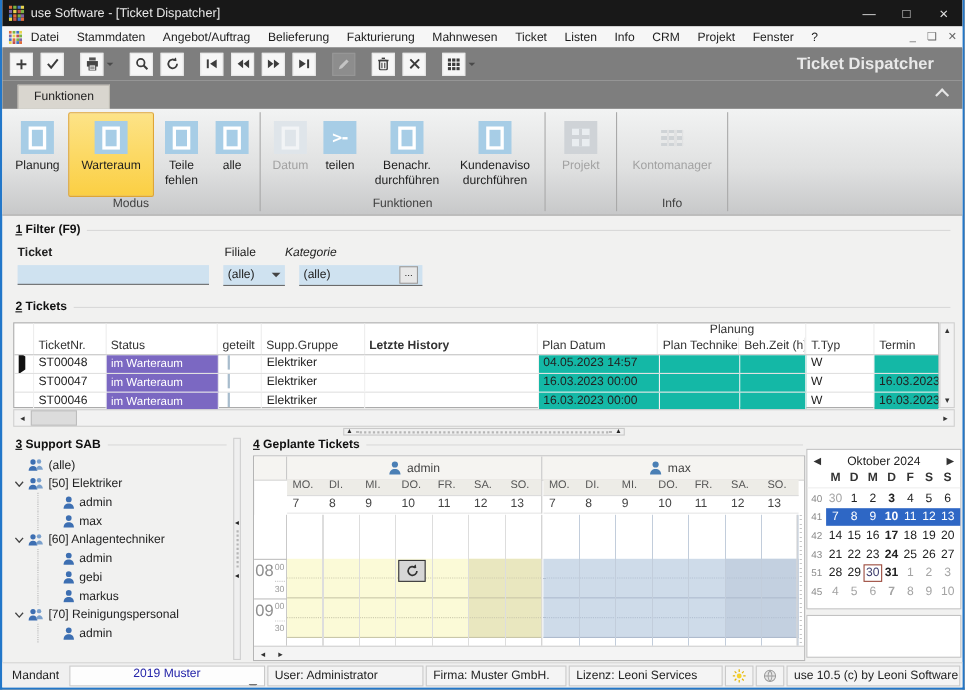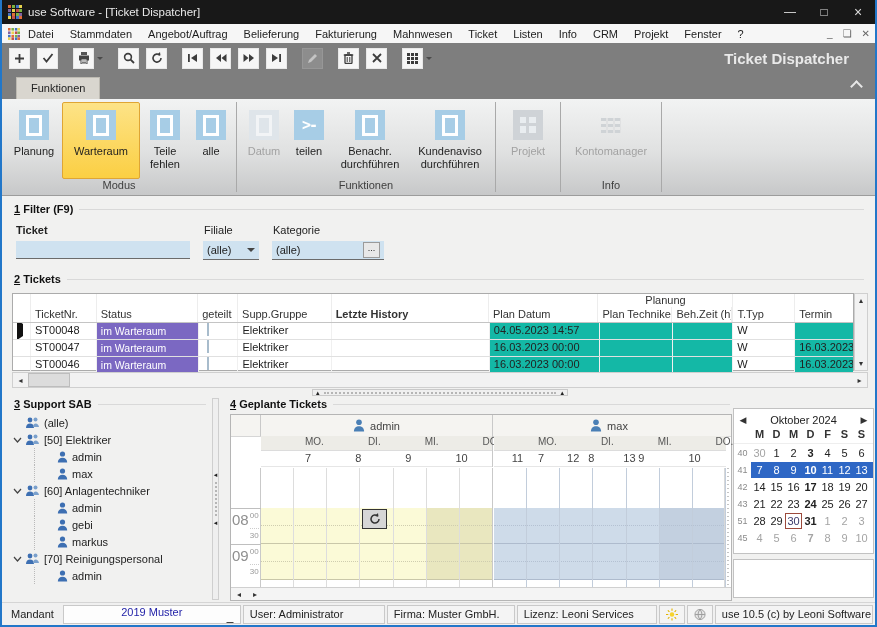--- a/index.html
+++ b/index.html
@@ -99,21 +99,21 @@
   .tree-row[data-level="1"]{padding-left:34px;}
   .tree-row[data-level="1"]::before{content:"";position:absolute;left:24px;top:0;bottom:0;border-left:1px dotted #b9b9b9;}
   .tree-chev{width:11px;display:flex;justify-content:center;}
   .tree-row[data-chev=""] .tree-chev svg{visibility:hidden;}
   .tree-ic{margin:0 4px 0 2px;display:flex;}
   
   .sched{left:228px;top:414px;width:502px;height:187px;background:#fff;border:1px solid #b5b5b5;box-sizing:border-box;}
   .res-row{position:absolute;left:0;top:0;right:0;height:21px;display:flex;border-bottom:1px solid #d6d6d6;background:#f5f4f1;}
   .res-cell{display:flex;align-items:center;justify-content:center;color:#444;gap:5px;}
   .dayhdr{display:flex;background:#edece7;border-bottom:1px solid #dcdcdc;height:15px;box-sizing:border-box;}
-  .dayhdr span,.daterow span{width:33.14px;box-sizing:border-box;padding-left:12px;color:#555;font-size:10px;margin-left:32px;}
+  .dayhdr span,.daterow span{width:33.14px;box-sizing:border-box;padding-left:5px;color:#555;font-size:10px;}
   .daterow{display:flex;height:16px;border-bottom:1px solid #e6e6e6;box-sizing:border-box;}
   .daterow span{font-size:11px;color:#444;padding-top:1px;}
   .region{position:absolute;top:53px;height:122px;background:#fff;}
   .collines{position:absolute;inset:0;background:repeating-linear-gradient(to right,transparent 0 32.14px,#dddddd 32.14px 33.14px);pointer-events:none;}
   .block{position:absolute;left:0;right:0;top:40px;height:72px;}
   .block.yellow{background:#fbfad7;}
   .block.blue{background:#cedbe9;}
   .block .weekend{position:absolute;top:0;bottom:0;right:0;width:66.28px;}
   .block.yellow .weekend{background:#e9e7bf;}
   .block.blue .weekend{background:#c3d0e0;}
@@ -406,21 +406,21 @@
     <span class="txt">1 Filter (F9)</span>
       <span class="rule"></span>
   </div>
   <div class="abs f-label" style="left:14px;top:224px;font-weight:bold;">Ticket</div>
   <input class="abs f-input" style="left: 14px; top: 241px; width: 174px;" value="">
   <div class="abs f-label" style="left:202px;top:224px;">Filiale</div>
   <div class="abs f-select" style="left:201px;top:241px;width:56px;">
     <span>(alle)</span>
       <span class="dd-chev"></span>
   </div>
-  <div class="abs f-label" style="left:271px;top:224px;">Kategorie</div>
+  <div class="abs f-label" style="left:257px;top:224px;font-style:italic;">Kategorie</div>
   <div class="abs f-select" style="left:270px;top:241px;width:112px;">
     <span>(alle)</span>
     <span class="ell-btn">...</span>
   </div>
 
   <div class="abs seclabel" style="left:12px;top:273px;width:850px;">
     <span class="txt">2 Tickets</span>
       <span class="rule"></span>
   </div>
 

